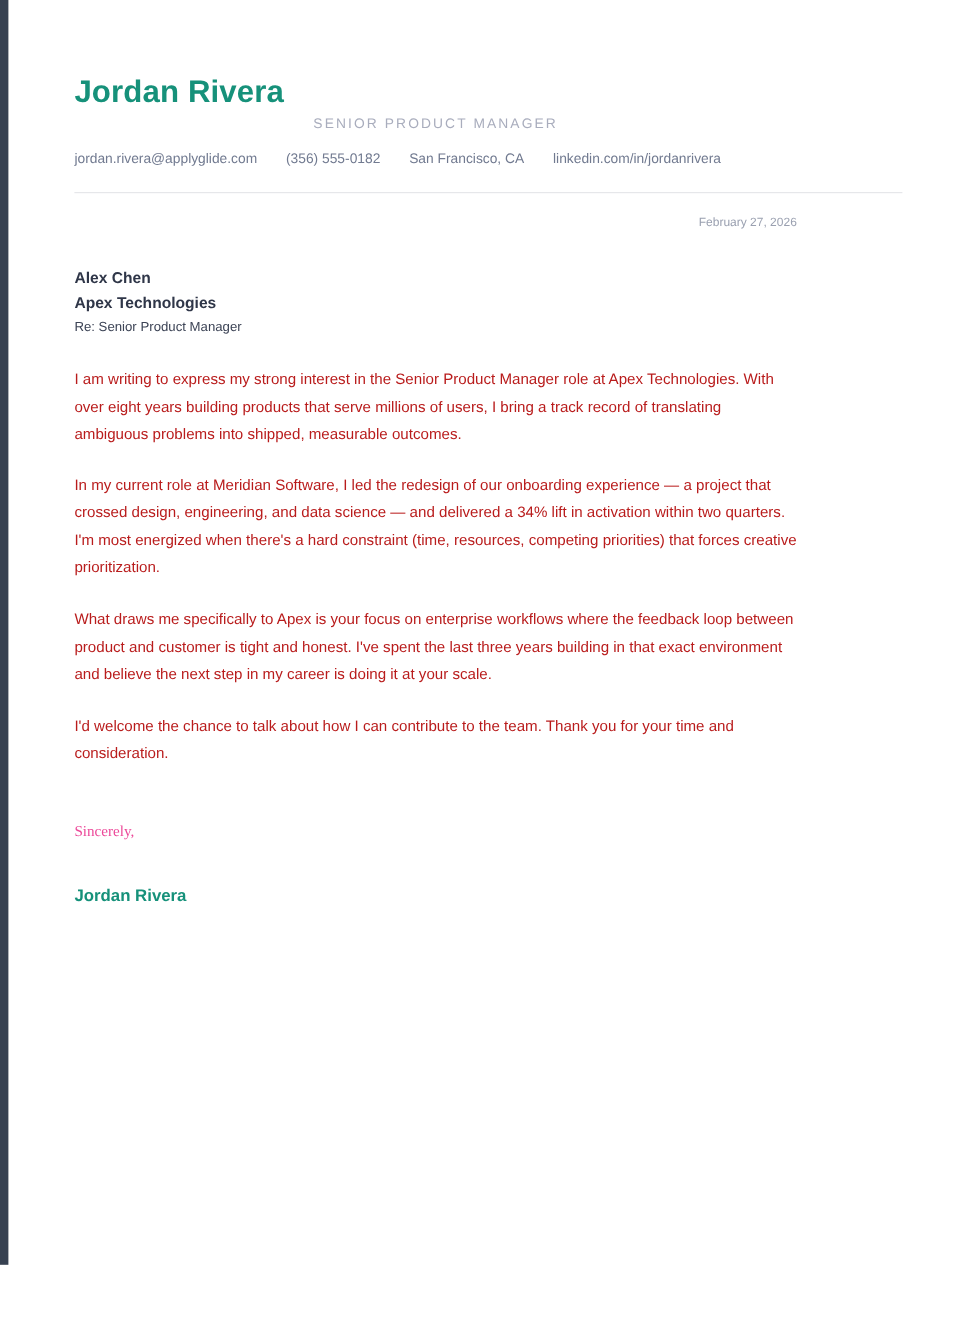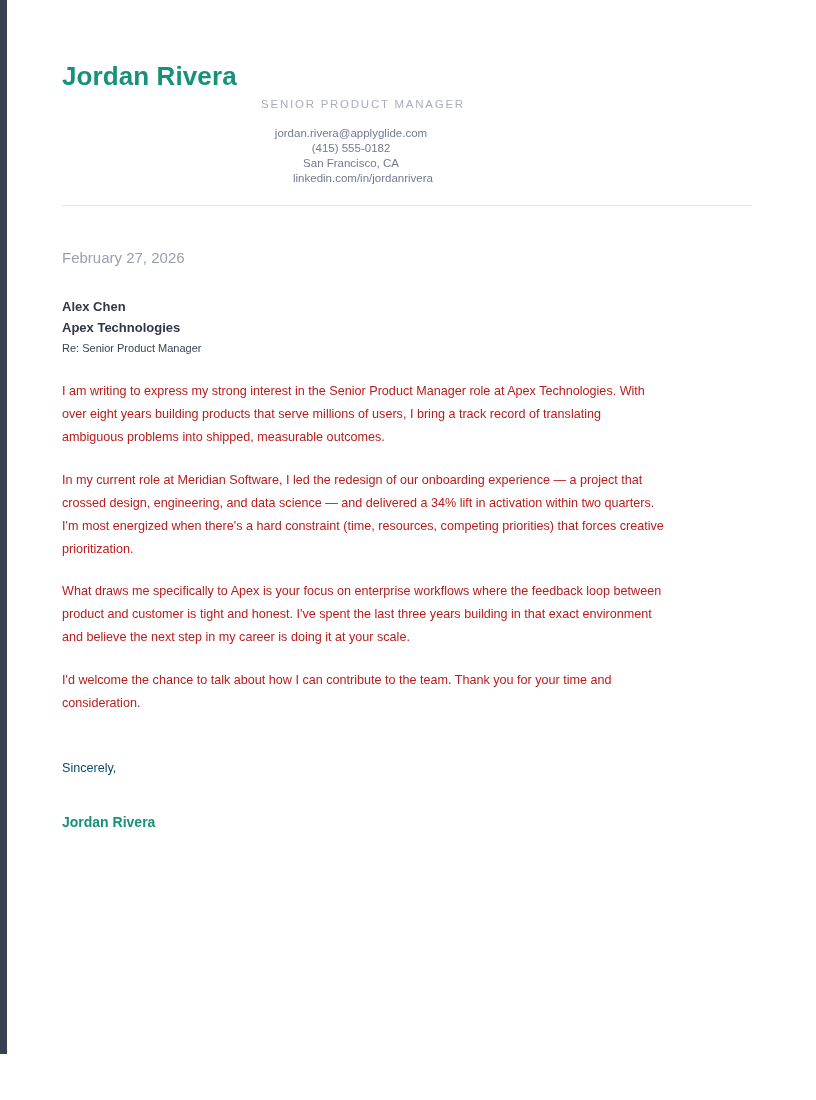--- a/index.html
+++ b/index.html
@@ -52,47 +52,47 @@
     font-weight: normal;
     color: #a9adbd;
     letter-spacing: 1.75px;
     margin: 0 0 14px 0;
     line-height: 1.2;
     text-align: center;
   }
   .contact-row {
     display: flex;
     flex-wrap: wrap;
-    align-items: center;
+    align-items: flex-end;
     font-size: 11.5px;
     color: #717a90;
     line-height: 1.3;
-    flex-direction: column;
   }
   .contact-item {
     margin-right: 24px;
     white-space: nowrap;
   }
   .contact-item:last-child {
     margin-right: 0;
   }
 
   .header-divider {
     margin-top: 19px;
     width: 690px;
     height: 1px;
     background: #e6e7ea;
   }
 
   
   .letter-date {
-    margin-top: 42px;
-    font-size: 15px;
+    margin-top: 18px;
+    font-size: 10px;
     color: #9aa0b0;
     line-height: 1.3;
+    text-align: right;
   }
 
   .recipient-block {
     margin-top: 29px;
   }
   .recipient-name,
   .recipient-company {
     font-size: 13px;
     font-weight: bold;
     color: #2f3648;
@@ -122,22 +122,23 @@
     max-width: 682px;
     text-align: left;
   }
   .body-paragraph:first-of-type {
     margin-top: 22px;
   }
 
   .closing-line {
     margin-top: 42px;
     font-size: 12.6px;
-    color: #0c4a6e;
+    color: #ec4899;
     line-height: 1.8;
+    font-family: Liberation Serif, serif;
   }
 
   .signature-name {
     margin-top: 33px;
     font-size: 14px;
     font-weight: bold;
     color: #16917a;
     line-height: 1.3;
   }
 </style>
@@ -146,21 +147,21 @@
 
 <div class="accent-bar"></div>
 
 <div class="page">
 
   <div class="letterhead">
     <h1 class="name-heading">Jordan Rivera</h1>
     <div class="job-title">SENIOR PRODUCT MANAGER</div>
     <div class="contact-row">
       <span class="contact-item">jordan.rivera@applyglide.com</span>
-      <span class="contact-item">(415) 555-0182</span>
+      <span class="contact-item">(356) 555-0182</span>
       <span class="contact-item">San Francisco, CA</span>
       <span class="contact-item">linkedin.com/in/jordanrivera</span>
     </div>
   </div>
 
   <div class="header-divider"></div>
 
   <div class="letter-date">February 27, 2026</div>
 
   <div class="recipient-block">

